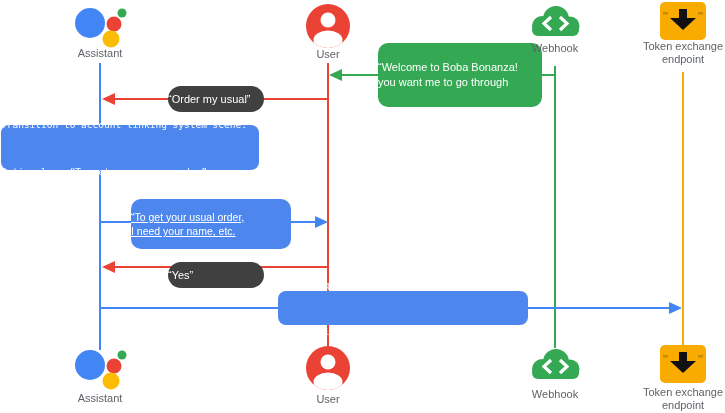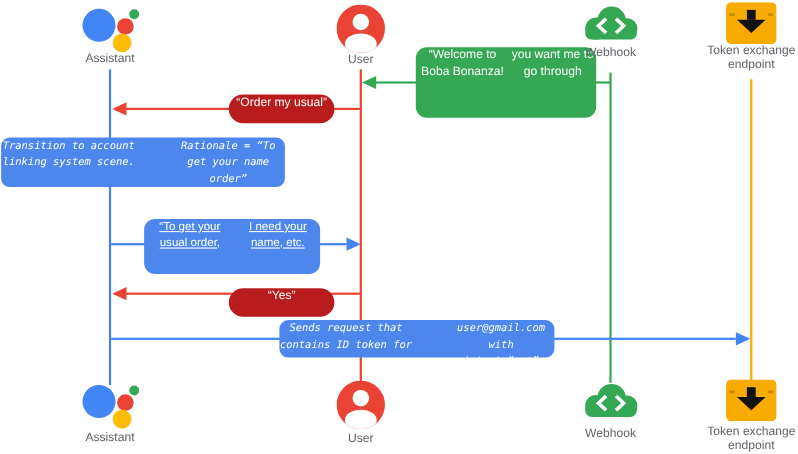--- a/index.html
+++ b/index.html
@@ -7,37 +7,37 @@
     position:relative; width:725px; height:413px; background:#ffffff;
     font-family:"Liberation Sans", sans-serif; overflow:hidden;
   }
   .lifeline { position:absolute; width:2px; }
   .hline    { position:absolute; height:2px; }
   .ah { position:absolute; width:0; height:0;
         border-top:6px solid transparent; border-bottom:6px solid transparent; }
   .ah.left  { border-right-width:13px; border-right-style:solid; }
   .ah.right { border-left-width:13px;  border-left-style:solid; }
   .bubble {
-    position:absolute; color:#ffffff; text-align:center;
-    display:flex; flex-direction:row; justify-content:center;
+    position:absolute; color:#ffffff; 
+    display:flex; flex-direction:column; justify-content:center;
     box-sizing:border-box;
   }
   .bubble.sans { font-size:11px; line-height:15px; }
   .bubble.small { font-size:10.5px; line-height:14.5px;text-decoration:underline; }
   .bubble.mono {
-    font-family:"DejaVu Sans Mono", monospace; font-style:italic;
+    font-family:"DejaVu Sans Mono", monospace; 
     font-size:9.5px; line-height:15px; letter-spacing:0px;gap:32px;
   }
   .actor-label {
     position:absolute; width:90px; text-align:center;
     color:#5F6368; font-size:11px; line-height:12.5px;
   }
   .icon { position:absolute; }
   .bg-green { background:#34A853; }
-  .bg-red   { background:#b91c1c;margin-left:40px; }
+  .bg-red   { background:#404040; }
   .bg-blue  { background:#4D87EE; }
 </style>
 </head>
 <body>
 
 <div class="stage">
 
   <div class="lifeline" style="left:99px; top:63px; height:287px; background:#4285F4;"></div>
   <div class="lifeline" style="left:327px; top:63px; height:285px; background:#EA4335;"></div>
   <div class="lifeline" style="left:554px; top:66px; height:282px; background:#34A853;"></div>
@@ -74,21 +74,21 @@
 
   <div class="bubble small bg-blue" style="left:131px; top:199px; width:160px; height:50px; border-radius:10px;">
     <div>“To get your usual order,</div>
     <div>I need your name, etc.</div>
   </div>
 
   <div class="bubble sans bg-red" style="left:168px; top:262px; width:96px; height:26px; border-radius:13px;">
     <div>“Yes”</div>
   </div>
 
-  <div class="bubble mono bg-blue" style="left:254px; top:291px; width:250px; height:34px; border-radius:8px;">
+  <div class="bubble mono bg-blue" style="left:278px; top:291px; width:250px; height:34px; border-radius:8px;">
     <div>Sends request that contains ID token for</div>
     <div>user@gmail.com with intent=“get”</div>
   </div>
 
   <svg class="icon" style="left:72px; top:5px;" width="56" height="48" viewBox="0 0 56 48">
     <circle cx="18" cy="18" r="15" fill="#4285F4"></circle>
     <circle cx="50" cy="8" r="4.5" fill="#34A853"></circle>
     <circle cx="42" cy="19" r="7.5" fill="#EA4335"></circle>
     <circle cx="39" cy="34" r="8.5" fill="#FBBC04"></circle>
   </svg>

